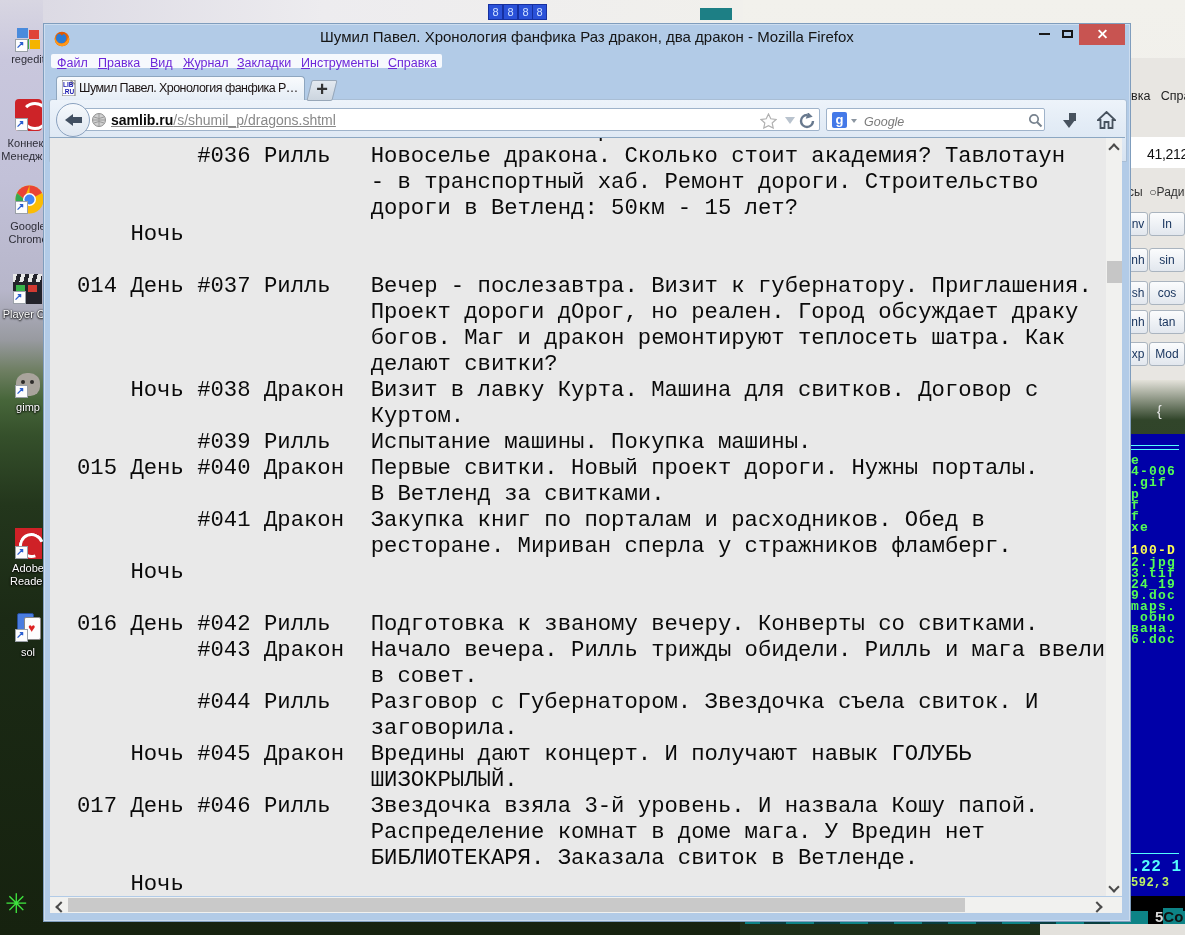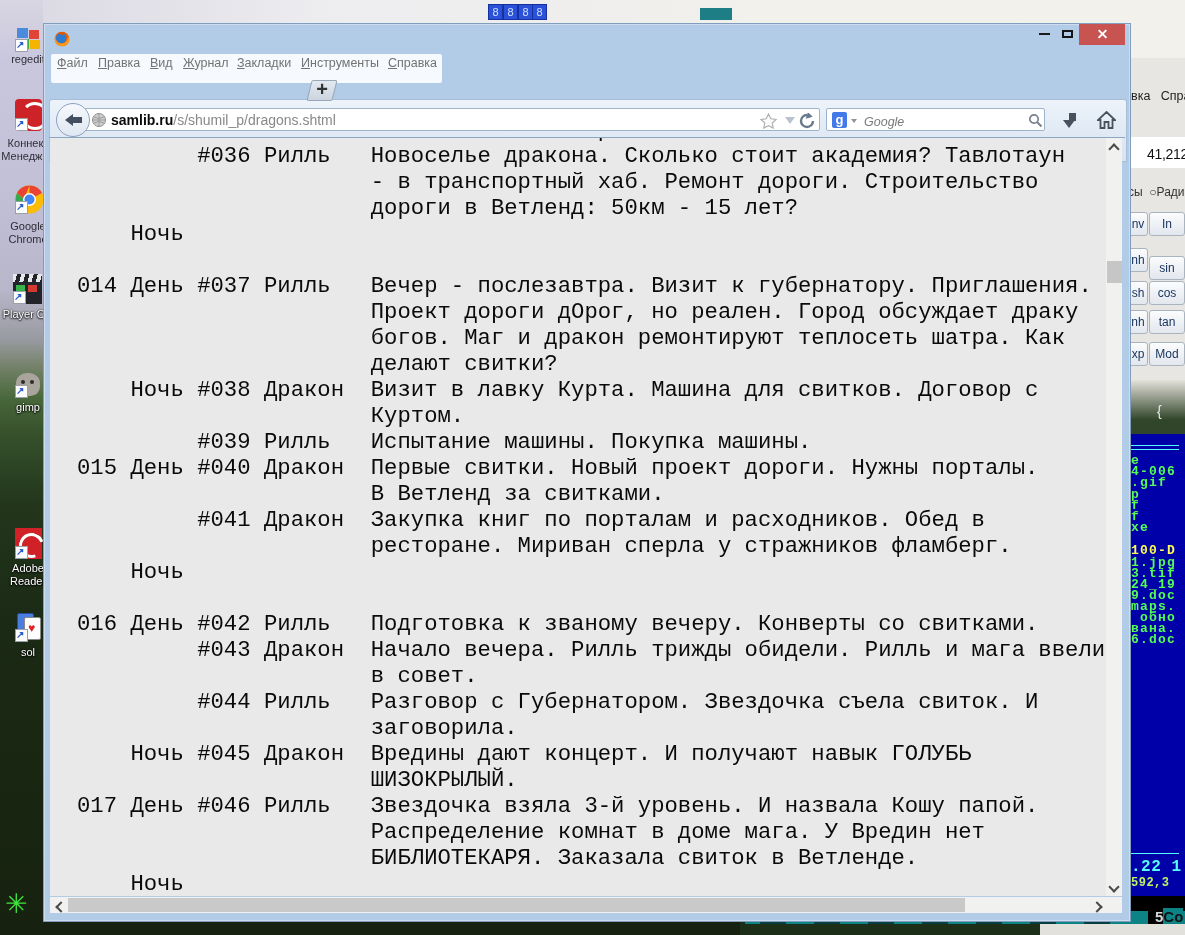--- a/index.html
+++ b/index.html
@@ -21,22 +21,22 @@
   .sharr:before{content:"\2197";position:absolute;left:0px;top:-1px;font-size:10px;color:#2b5fd0;font-weight:bold;}
   
   #win{left:43px;top:23px;width:1086px;height:897px;background:#b2cbe7;
        border:1px solid #7f9dbd;box-shadow:0 0 0 1px rgba(255,255,255,.35) inset;}
   #titletext{left:0;top:4px;width:100%;text-align:center;font-size:15px;color:#151515;}
   #closebtn{left:1035px;top:0;width:46px;height:21px;background:#c85451;}
   #closebtn:before{content:"";position:absolute;left:17px;top:5px;width:11px;height:2.2px;background:#fff;transform:rotate(45deg);transform-origin:center;top:9.4px;left:17.5px;}
   #minbtn{left:995px;top:9px;width:11px;height:2px;background:#1a1a1a;}
   #maxbtn{left:1018px;top:6px;width:7px;height:4px;border:2px solid #151515;background:transparent;}
   
-  #menubar{left:7px;top:29.5px;width:391px;height:29px;background:rgba(252,253,255,.92);
-           border-radius:2px;font-size:12.5px;color:#737373;}
+  #menubar{left:7px;top:29.5px;width:391px;height:14px;background:rgba(252,253,255,.92);
+           border-radius:2px;font-size:12.5px;color:#6d28d9;}
   #menubar span{position:absolute;top:2px;}
   #menubar u{text-decoration:underline;}
   
   #tab{left:12px;top:52px;width:247px;height:23px;border:1px solid #8ea6bf;border-bottom:none;
        border-radius:4px 4px 0 0;background:linear-gradient(180deg,#f9fbfd,#e5edf6);}
   #tabfav{left:5px;top:3px;width:16px;height:16px;}
   #tabtitle{left:22px;top:3.5px;font-size:12.5px;letter-spacing:-0.55px;color:#1b1313;width:222px;overflow:hidden;white-space:nowrap;}
   #plusbtn{left:265px;top:56px;width:24px;height:19px;background:linear-gradient(180deg,#e3e9f0,#ccd5df);
            border:1px solid #98a7b8;border-radius:2px;transform:skewX(-14deg);}
   #plusbtn:before{content:"+";position:absolute;left:5.5px;top:-3px;font-size:20px;font-weight:bold;color:#333;transform:skewX(14deg);}
@@ -145,59 +145,60 @@
   <div class="dico" style="left:5px;top:891px;width:26px;height:26px;color:#3ee23e;font-size:27px;line-height:26px;">✳</div>
 
   <div id="calc" class="abs"></div>
   <div class="abs" style="left:1131px;top:89px;width:60px;height:15px;font-size:12.5px;color:#222;">вка&nbsp;&nbsp;&nbsp;Спра</div>
   <div class="abs" style="left:1125px;top:137px;width:60px;height:31px;background:#fff;"></div>
   <div class="abs" style="left:1147px;top:146px;width:45px;font-size:14px;letter-spacing:-0.3px;color:#111;">41,212</div>
   <div class="abs" style="left:1128px;top:185px;font-size:12px;color:#333;">сы&nbsp;&nbsp;○Ради</div>
   <div class="calcbtn" style="left:1128px;top:212px;width:18px;height:22px;line-height:22px;overflow:hidden;">nv</div>
   <div class="calcbtn" style="left:1149px;top:212px;width:34px;height:22px;line-height:22px;">In</div>
   <div class="calcbtn" style="left:1128px;top:248px;width:18px;height:22px;line-height:22px;overflow:hidden;">nh</div>
-  <div class="calcbtn" style="left:1149px;top:256px;width:34px;height:22px;line-height:22px;">sin</div>
+  <div class="calcbtn" style="left:1149px;top:248px;width:34px;height:22px;line-height:22px;">sin</div>
   <div class="calcbtn" style="left:1128px;top:281px;width:18px;height:22px;line-height:22px;overflow:hidden;">sh</div>
   <div class="calcbtn" style="left:1149px;top:281px;width:34px;height:22px;line-height:22px;">cos</div>
   <div class="calcbtn" style="left:1128px;top:310px;width:18px;height:22px;line-height:22px;overflow:hidden;">nh</div>
   <div class="calcbtn" style="left:1149px;top:310px;width:34px;height:22px;line-height:22px;">tan</div>
   <div class="calcbtn" style="left:1128px;top:342px;width:18px;height:22px;line-height:22px;overflow:hidden;">xp</div>
   <div class="calcbtn" style="left:1149px;top:342px;width:34px;height:22px;line-height:22px;">Mod</div>
 
   <div class="abs" style="left:1157px;top:403px;color:#e8e8e8;font-size:14px;">{</div>
   <div id="console" class="abs">
     <div class="cline" style="top:11px;width:54px;border-top:1.5px solid #54fcfc;border-bottom:1.5px solid #54fcfc;height:3px;left:0"></div>
     <div class="cline" style="top:21px;">e</div>
     <div class="cline" style="top:32px;">4-006</div>
     <div class="cline" style="top:43px;">.gif</div>
     <div class="cline" style="top:55px;">p</div>
     <div class="cline" style="top:66px;">f</div>
     <div class="cline" style="top:77px;">f</div>
     <div class="cline" style="top:88px;">xe</div>
     <div class="cline" style="top:111px;color:#fcfc54">100-D</div>
-    <div class="cline" style="top:123px;">1.jpg</div>
+    <div class="cline" style="top:123px;">2.jpg</div>
     <div class="cline" style="top:134px;">3.tif</div>
     <div class="cline" style="top:145px;">24_19</div>
     <div class="cline" style="top:156px;">9.doc</div>
     <div class="cline" style="top:167px;">maps.</div>
     <div class="cline" style="top:178px;">&nbsp;обно</div>
     <div class="cline" style="top:189px;text-align:center;">вана.</div>
     <div class="cline" style="top:200px;">6.doc</div>
     <div class="cline" style="top:419px;width:54px;border-top:1.5px solid #54fcfc;height:1px;left:0"></div>
     <div class="cline" style="top:428px;color:#54fcfc;font-size:16px;letter-spacing:0.5px;">.22 1</div>
     <div class="cline" style="top:444px;color:#bef264;font-size:12px;letter-spacing:0.5px;">592,3</div>
   </div>
   <div class="abs" style="left:1125px;top:896px;width:60px;height:15px;background:#000;"></div>
   <div class="abs" style="left:745px;top:911px;width:440px;height:13px;background:#0d8386;"></div>
   <div class="abs" style="left:760px;top:919px;width:370px;height:5px;background:repeating-linear-gradient(90deg,#073 0 0px,#062c2d 0 26px,#0d8386 26px 54px);opacity:.8"></div>
   <div class="abs" style="left:1148px;top:908px;width:20px;height:16px;background:#000;"></div>
   <div class="abs" style="left:1155px;top:908px;width:30px;height:24px;color:#d8d8d8;font-size:15px;font-weight:bold;">5<span style="background:#0d8386;color:#111">Co</span></div>
   <div class="abs" style="left:1040px;top:924px;width:145px;height:11px;background:#e3e1dc;"></div>
 
   <div id="win" class="abs">
+    <div id="titletext" class="abs">Шумил Павел. Хронология фанфика Раз дракон, два дракон - Mozilla Firefox</div>
 
     <svg class="abs" style="left:10px;top:7px" width="16" height="16" viewBox="0 0 16 16">
       <circle cx="8" cy="8" r="7.3" fill="#e66000"></circle>
       <circle cx="7.2" cy="7.2" r="5.2" fill="#2b7bd4"></circle>
       <path d="M15.3 8 A7.3 7.3 0 1 1 2.5 3.2 A6 6 0 0 0 8 12.5 A6 6 0 0 0 13.4 4.5 Z" fill="#ff9817"></path>
       <path d="M3.5 2.6 C5.5 .9 9.5 .8 11.5 2.2 C9.8 2.6 8.6 3.6 8 4.8 C6.8 3.4 5.2 2.7 3.5 2.6 Z" fill="#dd5705"></path>
     </svg>
     <div id="minbtn" class="abs"></div>
     <div id="maxbtn" class="abs"></div>
     <div id="closebtn" class="abs">
@@ -206,25 +207,34 @@
     <div id="menubar" class="abs">
       <span style="left:6px"><u>Ф</u>айл</span>
       <span style="left:47px"><u>П</u>равка</span>
       <span style="left:99px"><u>В</u>ид</span>
       <span style="left:132px"><u>Ж</u>урнал</span>
       <span style="left:186px"><u>З</u>акладки</span>
       <span style="left:250px"><u>И</u>нструменты</span>
       <span style="left:337px"><u>С</u>правка</span>
     </div>
     <div id="navbar" class="abs"></div>
+    <div id="tab" class="abs">
+      <svg id="tabfav" class="abs" width="16" height="16" viewBox="0 0 16 16">
+        <rect x="0" y="0" width="13" height="16" fill="#fff" stroke="#777" stroke-width="1"></rect>
+        <path d="M9 0 L13 4 L9 4 Z" fill="#ccc" stroke="#777" stroke-width=".7"></path>
+        <text x="1" y="7" font-size="6.5" font-weight="bold" fill="#1b1bb0" font-family="Liberation Sans">LIB</text>
+        <text x="1" y="14" font-size="6.5" font-weight="bold" fill="#1b1bb0" font-family="Liberation Sans">.RU</text>
+      </svg>
+      <div id="tabtitle" class="abs">Шумил Павел. Хронология фанфика Р…</div>
+    </div>
     <div id="plusbtn" class="abs"></div>
     <div id="navline" class="abs"></div>
     <div id="urlbar" class="abs"></div>
     <div id="searchbox" class="abs"></div>
-    <div class="urltext abs" style="left:67px;top:88px;"><b>samlib.ru</b>/s/shumil_p/dragons.shtml</div>
+    <div class="urltext abs" style="left:67px;top:88px;text-decoration:underline;"><b>samlib.ru</b>/s/shumil_p/dragons.shtml</div>
 
     <svg class="abs" style="left:48px;top:89px" width="14" height="14" viewBox="0 0 14 14">
       <circle cx="7" cy="7" r="6.5" fill="#d0d0d0" stroke="#8e8e8e"></circle>
       <path d="M2 4 Q7 7 12 4 M2 10 Q7 7 12 10 M7 .5 V13.5 M.5 7 H13.5" stroke="#9a9a9a" fill="none"></path>
     </svg>
     <div id="backbtn" class="abs"></div>
 
     <svg class="abs" style="left:716px;top:89px" width="17" height="16" viewBox="0 0 17 16">
       <path d="M8.5 1 L10.8 5.8 L16 6.5 L12.2 10 L13.2 15 L8.5 12.6 L3.8 15 L4.8 10 L1 6.5 L6.2 5.8 Z" fill="#fdfdfd" stroke="#b0b0b0" stroke-width="1.2"></path>
     </svg>

